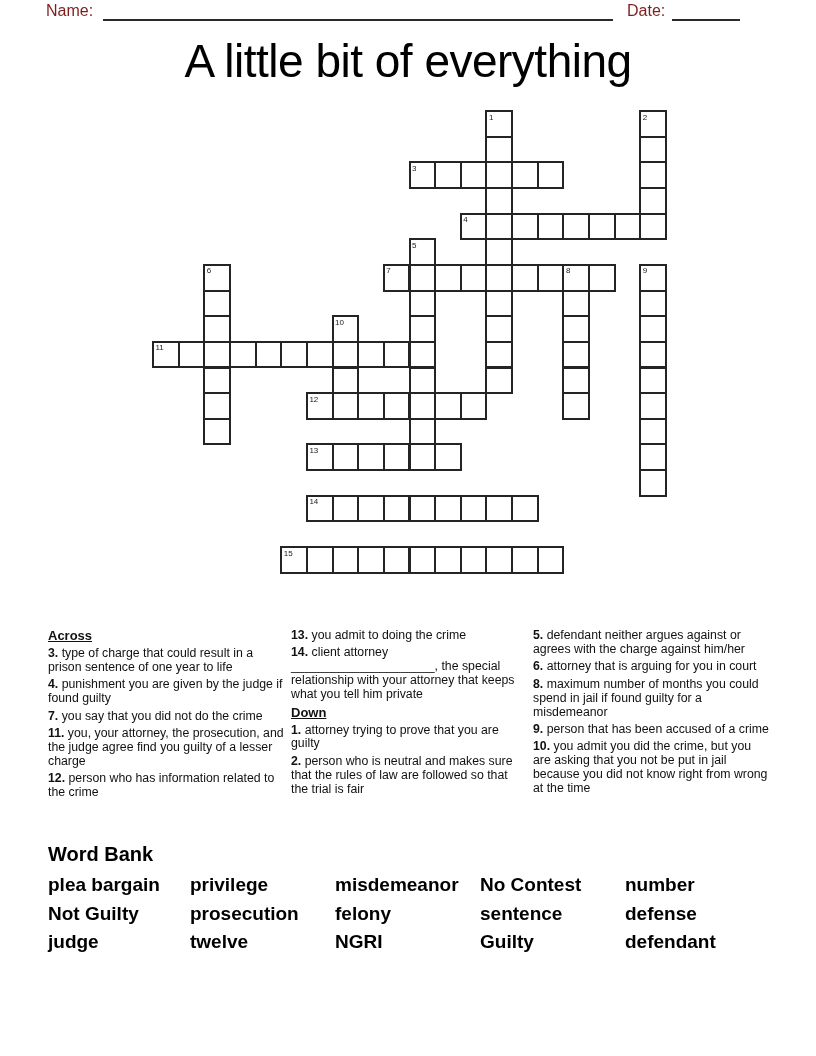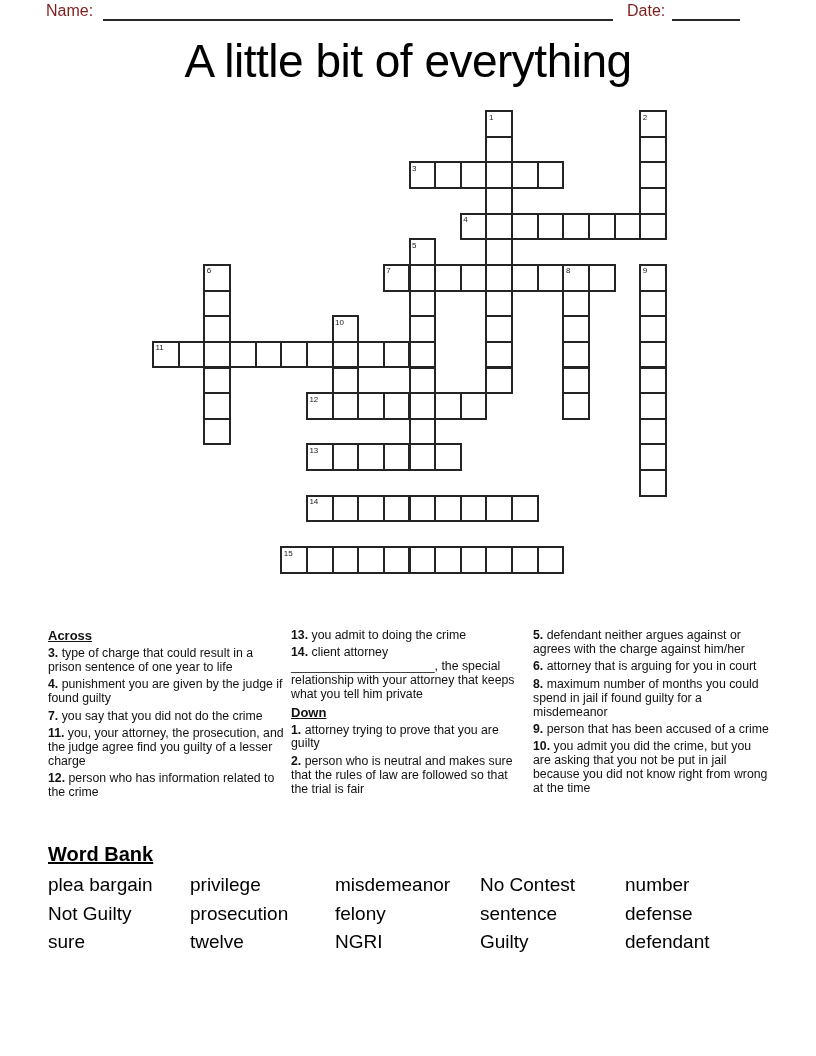--- a/index.html
+++ b/index.html
@@ -22,25 +22,25 @@
 
   
   .clue-col{position:absolute;top:629px;width:237px;}
   .clue{margin:0 0 3.5px 0;font-size:12.3px;line-height:13.9px;color:#111;}
   .clue b{font-weight:700;}
   .clue-header{margin:0 0 3.5px 0;font-size:13px;line-height:14.5px;font-weight:700;
                text-decoration:underline;color:#111;}
 
   
   .wb-header{position:absolute;left:48px;top:843px;font-size:20px;font-weight:700;
-             text-decoration:underline;color:#000;}
+             color:#000;}
   .wb-grid{position:absolute;left:48px;top:871px;width:730px;display:grid;
            grid-template-columns:142px 145px 145px 145px auto;
            font-size:19px;line-height:28.7px;color:#000;}
-  .wb-item{white-space:nowrap;}
+  .wb-item{white-space:nowrap;font-weight:bold;}
 </style>
 </head>
 <body>
 
 <div class="page">
 
   <span class="hdr-label" style="left:46px">Name:</span>
   <div class="hline" style="left:103px;width:510px"></div>
   <span class="hdr-label" style="left:627px">Date:</span>
   <div class="hline" style="left:672px;width:68px"></div>
@@ -214,20 +214,20 @@
       <span class="wb-item">plea bargain</span>
       <span class="wb-item">privilege</span>
       <span class="wb-item">misdemeanor</span>
       <span class="wb-item">No Contest</span>
       <span class="wb-item">number</span>
       <span class="wb-item">Not Guilty</span>
       <span class="wb-item">prosecution</span>
       <span class="wb-item">felony</span>
       <span class="wb-item">sentence</span>
       <span class="wb-item">defense</span>
-      <span class="wb-item">sure</span>
+      <span class="wb-item">judge</span>
       <span class="wb-item">twelve</span>
       <span class="wb-item">NGRI</span>
       <span class="wb-item">Guilty</span>
       <span class="wb-item">defendant</span>
     </div>
 
 </div>
 
 </body></html>

